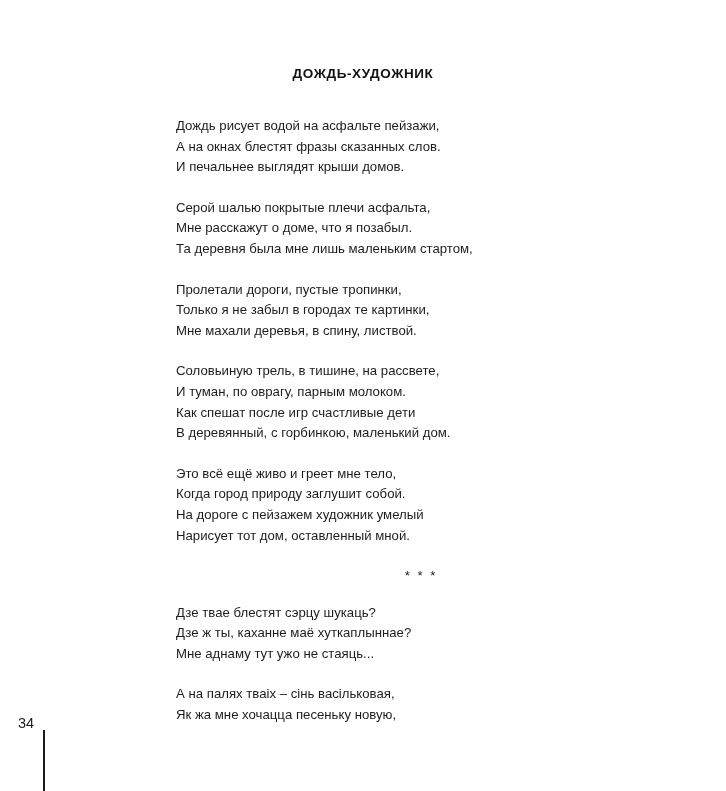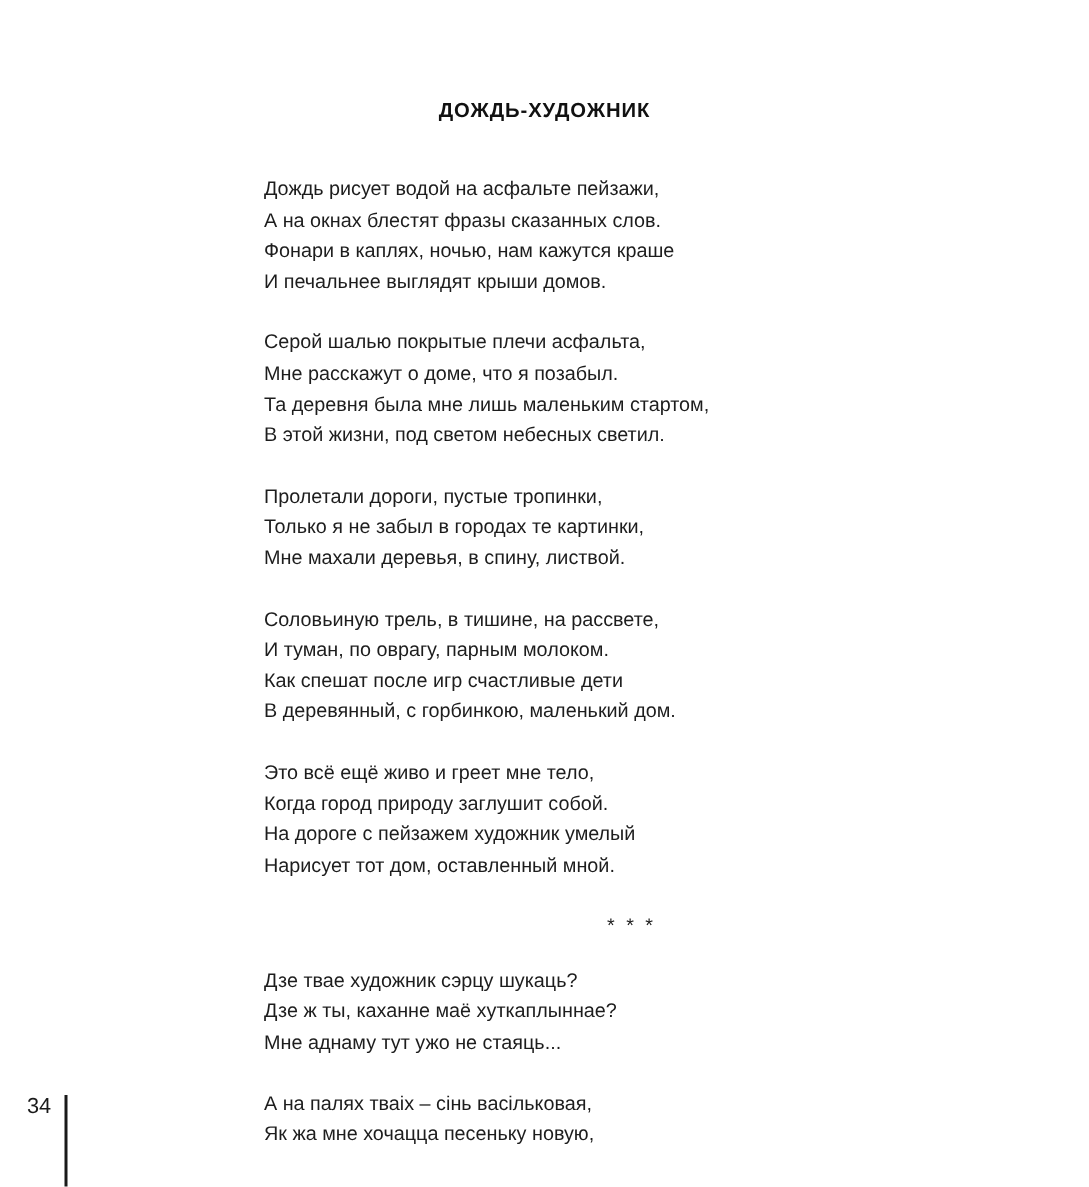--- a/index.html
+++ b/index.html
@@ -56,21 +56,21 @@
     font-size: 13.2px;
     letter-spacing: 2px;
     color: #1d1d1d;
     margin: 0 0 1px 0;
     padding-left: 70px;
     line-height: 20.6px;
   }
   .page-number {
     position: absolute;
     left: 18px;
-    top: 730px;
+    top: 715px;
     font-size: 14.5px;
     color: #1a1a1a;
   }
   .page-rule {
     position: absolute;
     left: 43px;
     top: 730px;
     width: 1.6px;
     height: 61px;
     background: #1a1a1a;
@@ -81,29 +81,27 @@
 
 <div class="page">
 
   <div class="poem-title">ДОЖДЬ-ХУДОЖНИК</div>
 
   <div class="body-text">
 
     <div class="stanza">
       <div class="line">Дождь рисует водой на асфальте пейзажи,</div>
       <div class="line">А на окнах блестят фразы сказанных слов.</div>
-      <div class="line">Фонари в каплях, ночью, нам кажутся краше</div>
       <div class="line">И печальнее выглядят крыши домов.</div>
     </div>
 
     <div class="stanza">
       <div class="line">Серой шалью покрытые плечи асфальта,</div>
       <div class="line">Мне расскажут о доме, что я позабыл.</div>
       <div class="line">Та деревня была мне лишь маленьким стартом,</div>
-      <div class="line">В этой жизни, под светом небесных светил.</div>
     </div>
 
     <div class="stanza">
       <div class="line">Пролетали дороги, пустые тропинки,</div>
       <div class="line">Только я не забыл в городах те картинки,</div>
       <div class="line">Мне махали деревья, в спину, листвой.</div>
     </div>
 
     <div class="stanza">
       <div class="line">Соловьиную трель, в тишине, на рассвете,</div>
@@ -115,21 +113,21 @@
     <div class="stanza">
       <div class="line">Это всё ещё живо и греет мне тело,</div>
       <div class="line">Когда город природу заглушит собой.</div>
       <div class="line">На дороге с пейзажем художник умелый</div>
       <div class="line">Нарисует тот дом, оставленный мной.</div>
     </div>
 
     <div class="separator">* * *</div>
 
     <div class="stanza">
-      <div class="line">Дзе твае художник сэрцу шукаць?</div>
+      <div class="line">Дзе твае блестят сэрцу шукаць?</div>
       <div class="line">Дзе ж ты, каханне маё хуткаплыннае?</div>
       <div class="line">Мне аднаму тут ужо не стаяць...</div>
     </div>
 
     <div class="stanza">
       <div class="line">А на палях тваіх – сінь васільковая,</div>
       <div class="line">Як жа мне хочацца песеньку новую,</div>
 
     </div>
 

